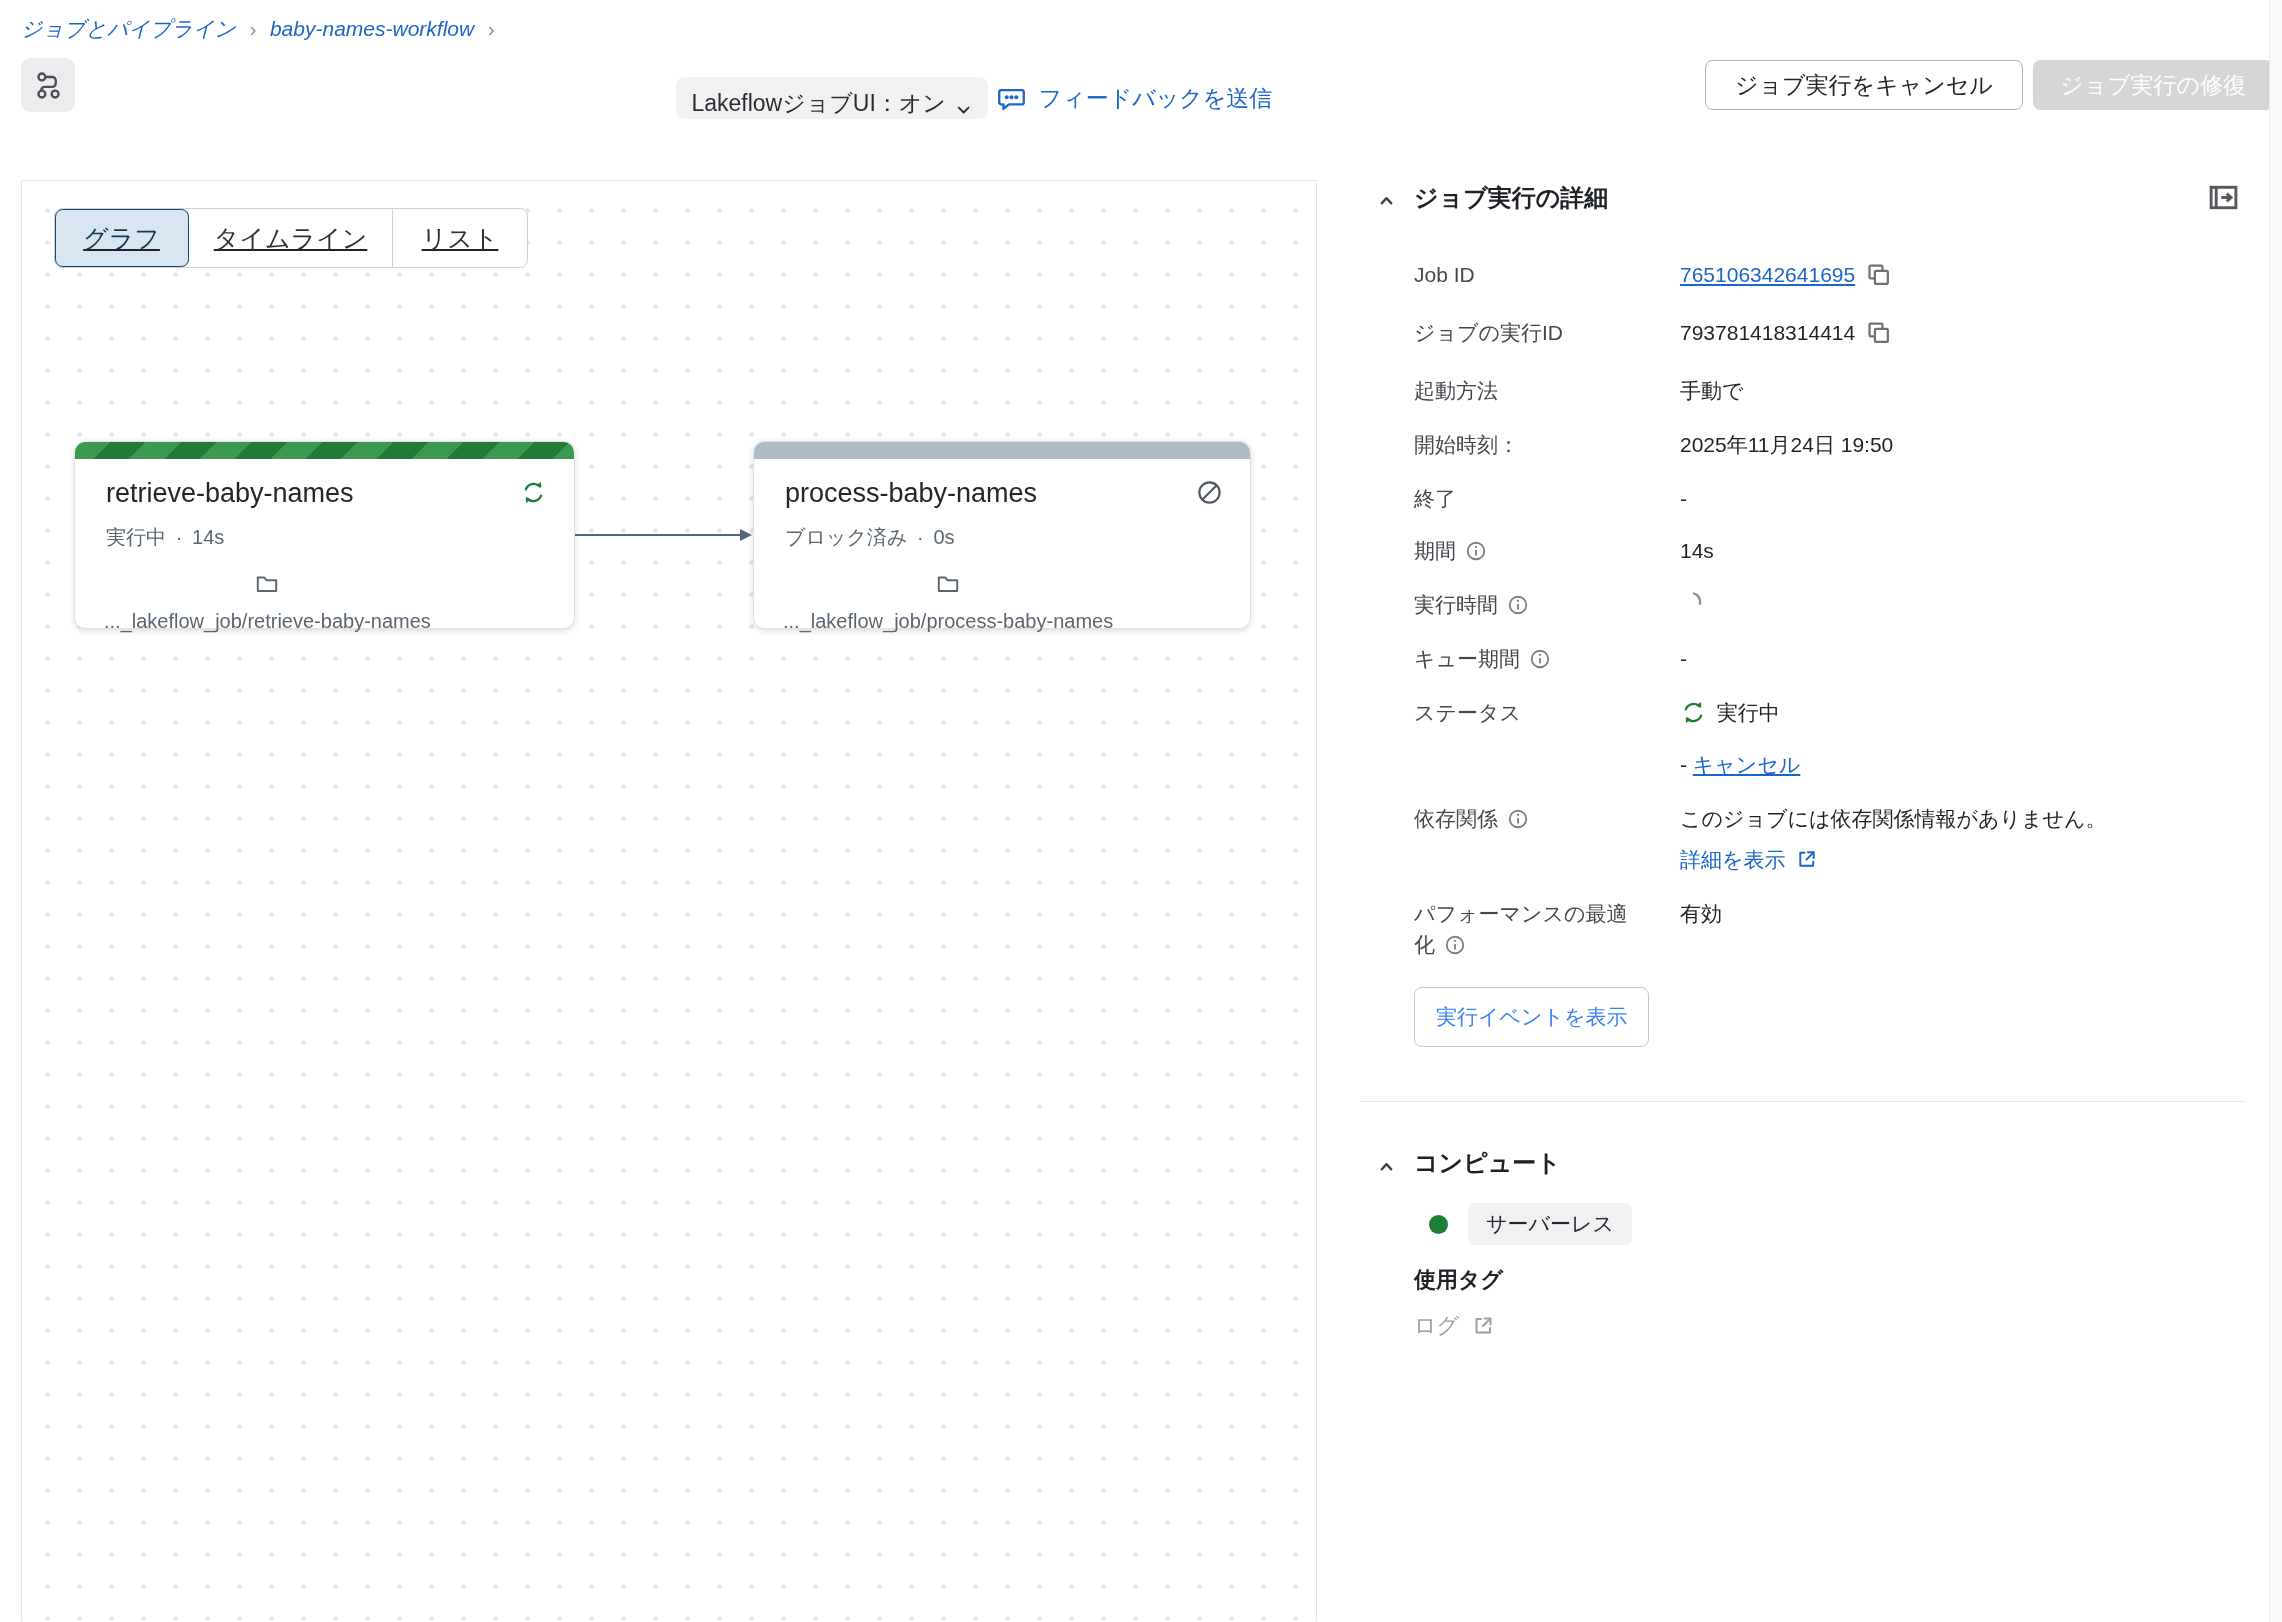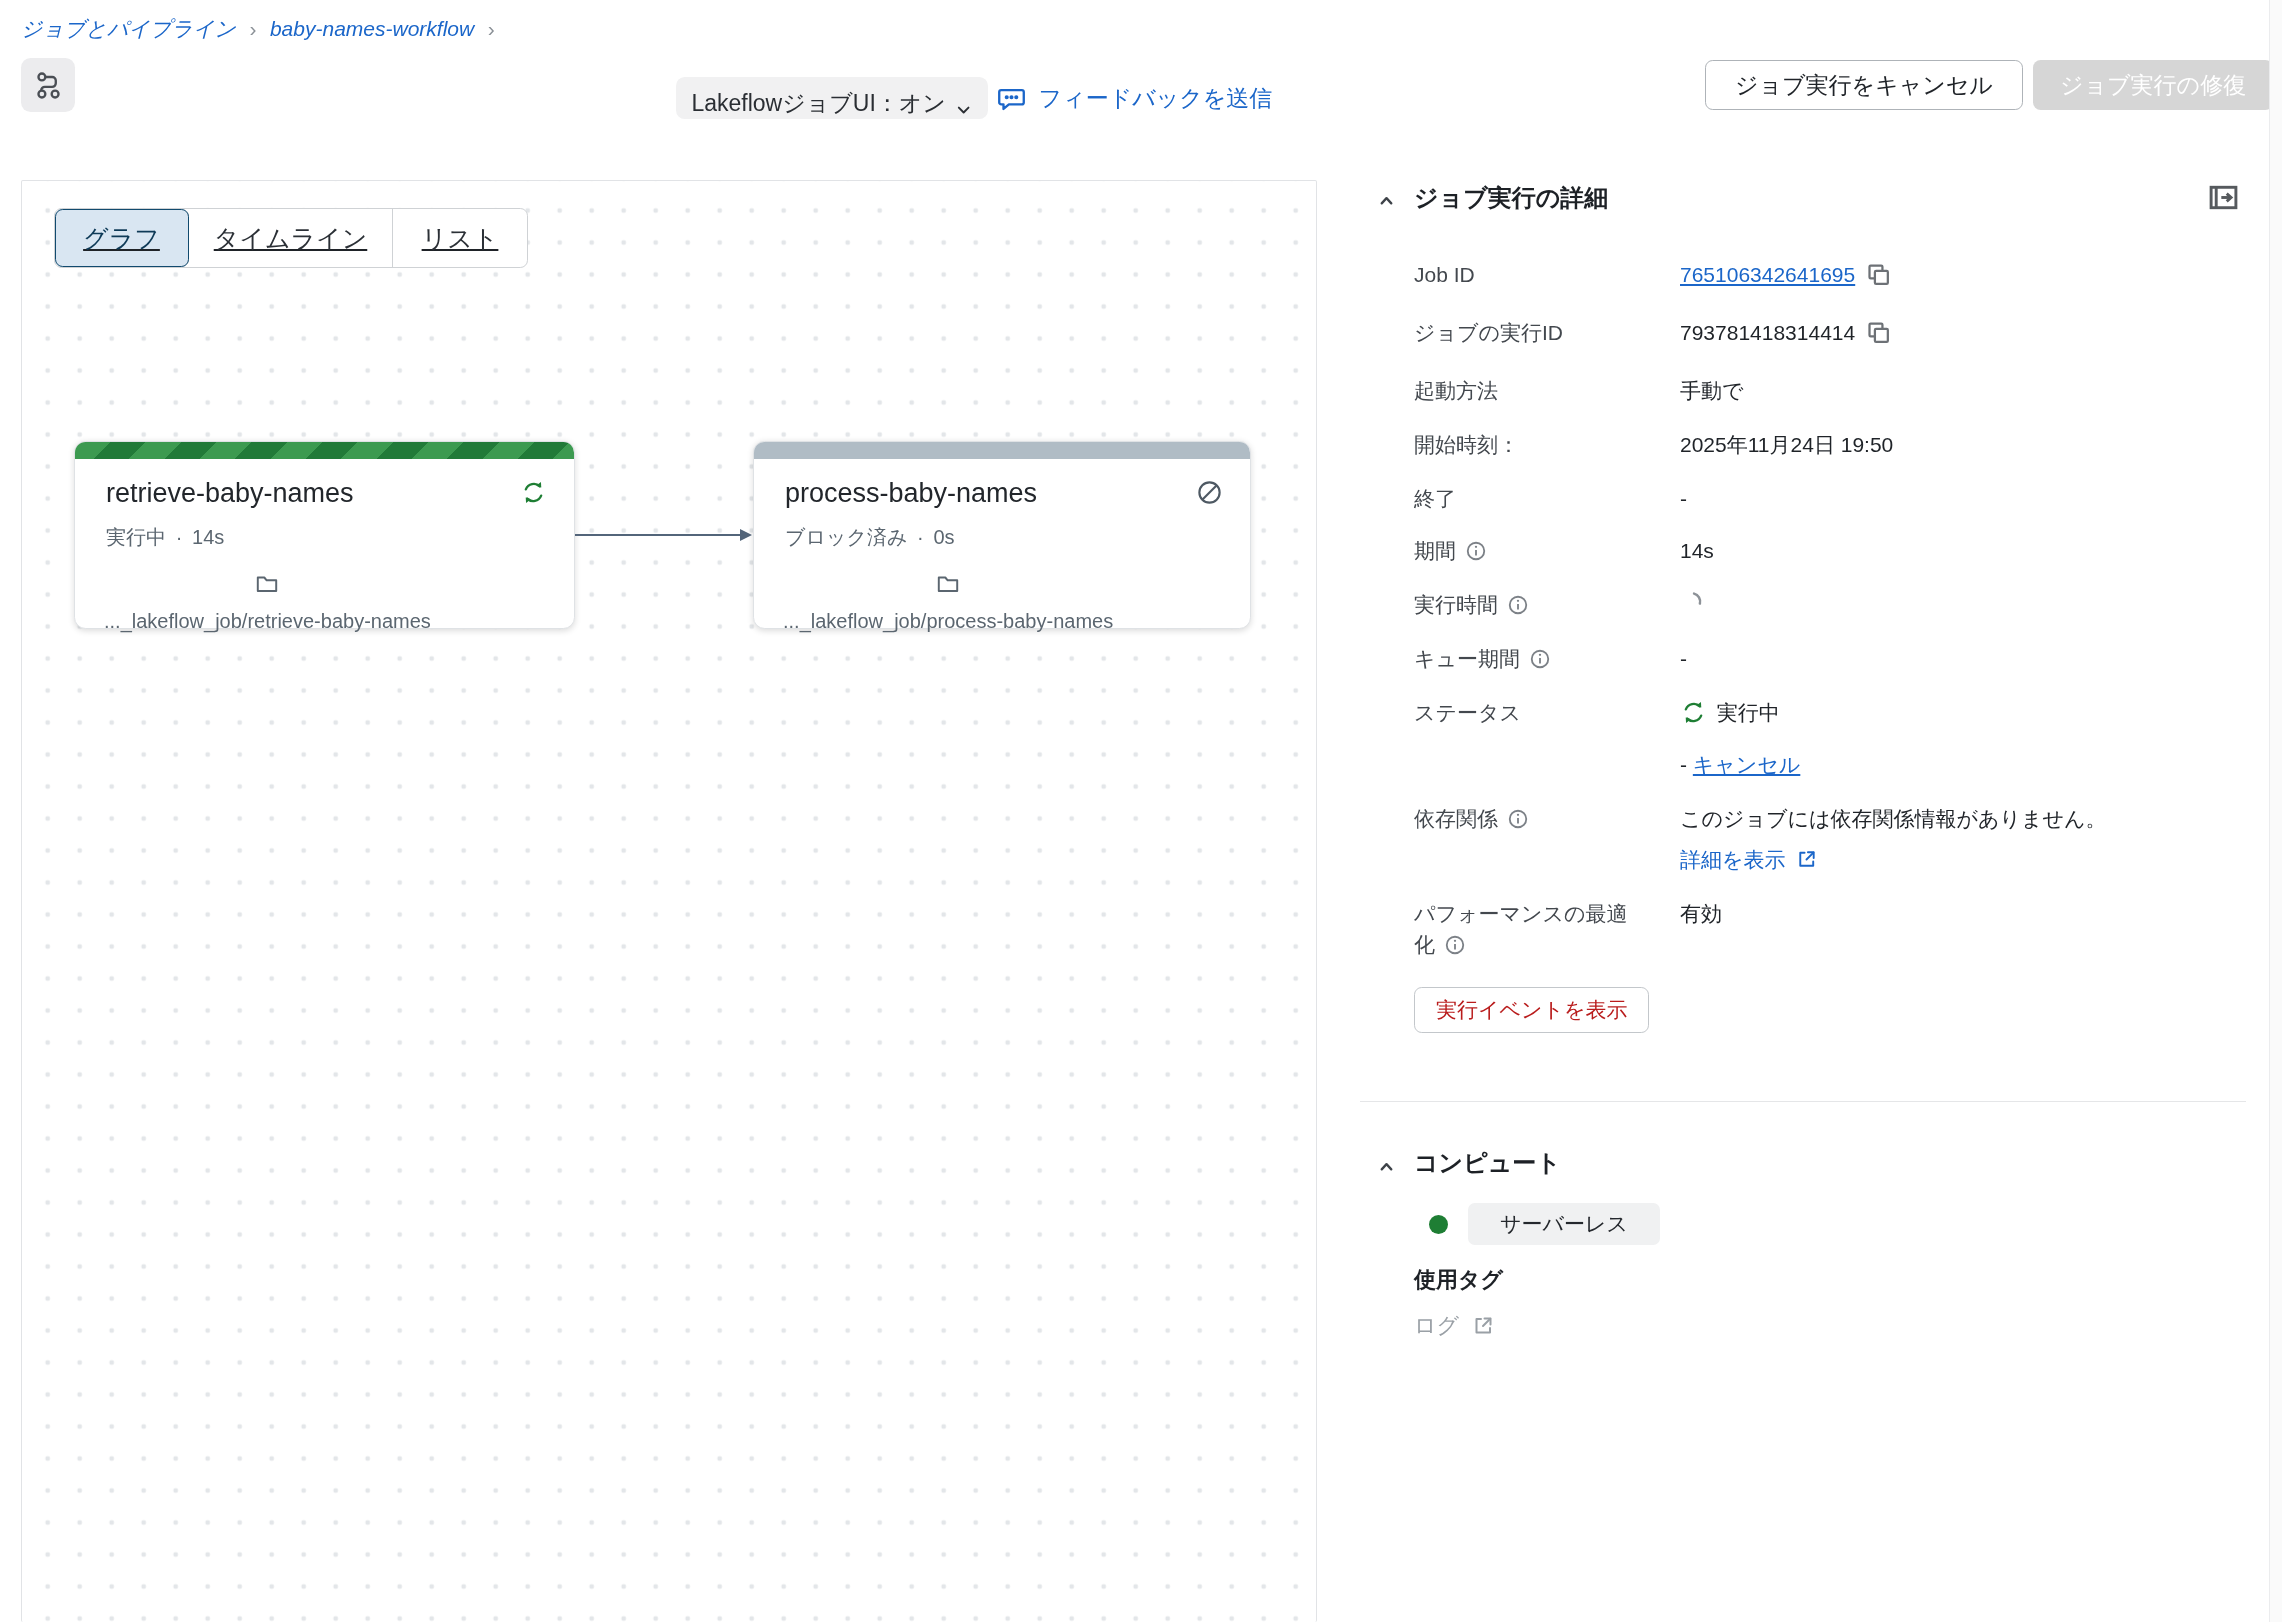--- a/index.html
+++ b/index.html
@@ -58,25 +58,25 @@
 
   .prow { position:absolute; left:62px; width:845px; font-size:21px; }
   .plabel { display:inline-flex; align-items:center; gap:8.7px; color:#43484e; max-width:261px; line-height:31px; }
   .pvalue { position:absolute; left:266px; top:0; color:#1f2328; line-height:31px; white-space:nowrap; }
   .pvalue a { color:var(--link-blue,#1b66c9); }
   .copy-btn { display:inline-block; width:27px; height:27px; vertical-align:-5.8px; margin-left:9.7px; cursor:pointer; }
   .info-icon { width:22px; height:22px; cursor:pointer; flex:none; }
   .status-line { display:inline-flex; align-items:center; gap:9.7px; }
   .deps-value { white-space:normal; width:579px; }
   .link-row { display:inline-flex; align-items:center; gap:9.7px; color:var(--link-blue,#1b66c9); cursor:pointer; text-decoration:none; }
-  .events-btn { position:absolute; left:62px; top:987px; height:46px; padding:0 21px; background:#fff; border:1px solid #c3c7cb; border-radius:7.7px; font-size:21px; color:#b91c1c; cursor:pointer; font-family:inherit; }
+  .events-btn { position:absolute; left:62px; top:987px; height:60px; padding:0 21px; background:#fff; border:1px solid #c3c7cb; border-radius:7.7px; font-size:21px; color:#3b82f6; cursor:pointer; font-family:inherit; }
   .panel-divider { position:absolute; left:7.7px; top:1101px; width:886px; height:0; border-top:1px solid #e5e6e8; }
 
   .serverless-dot { position:absolute; left:77px; top:1215px; width:19.3px; height:19.3px; border-radius:50%; background:var(--running-green,#1e7e34); }
-  .serverless-chip { position:absolute; left:116px; top:1203px; height:42px; display:inline-flex; align-items:center; padding:0 32px; background:#f0f1f2; border-radius:6.8px; font-size:21px; color:#24282d; cursor:pointer; }
+  .serverless-chip { position:absolute; left:116px; top:1203px; height:42px; display:inline-flex; align-items:center; padding:0 18px; background:#f0f1f2; border-radius:6.8px; font-size:21px; color:#24282d; cursor:pointer; }
   .tags-label { position:absolute; left:62px; top:1265px; font-size:22px; font-weight:700; color:#1d2126; }
   .logs-link { position:absolute; left:62px; top:1311px; display:inline-flex; gap:11.6px; align-items:center; font-size:22px; color:#9aa0a6; cursor:pointer; }
 
   .scrollbar-track { position:absolute; right:0; top:0; width:13.5px; height:1622px; background:#fafafa; border-left:1px solid #ebecee; cursor:pointer; }
 
   svg { display:block; }
 </style>
 </head>
 <body>
 

